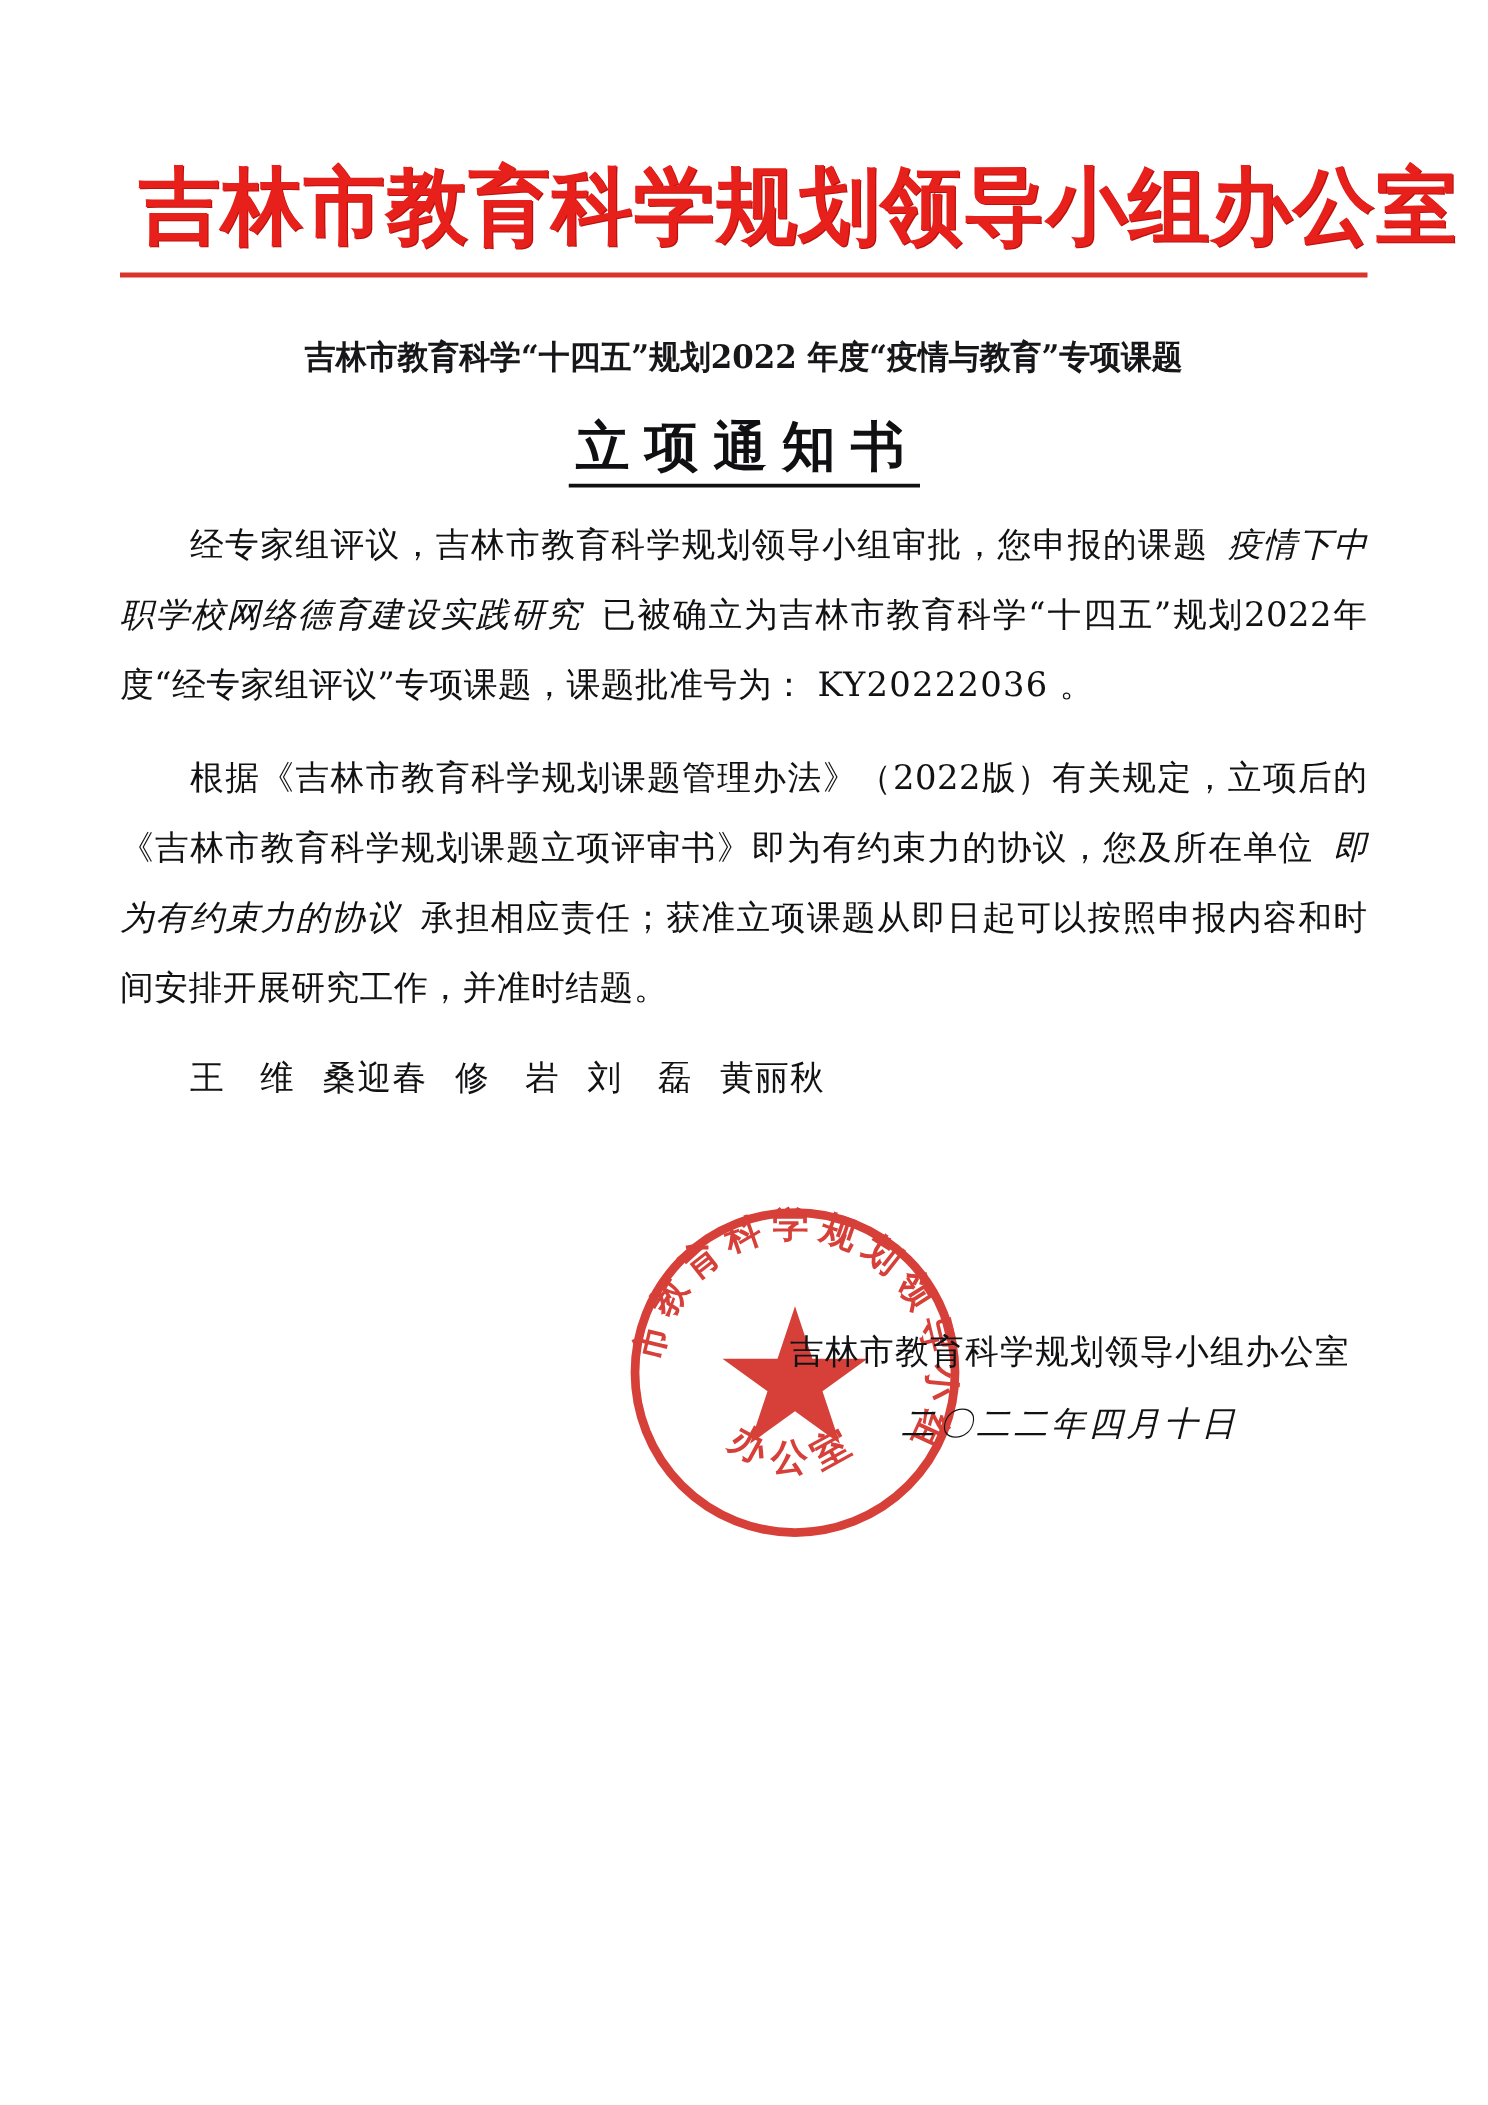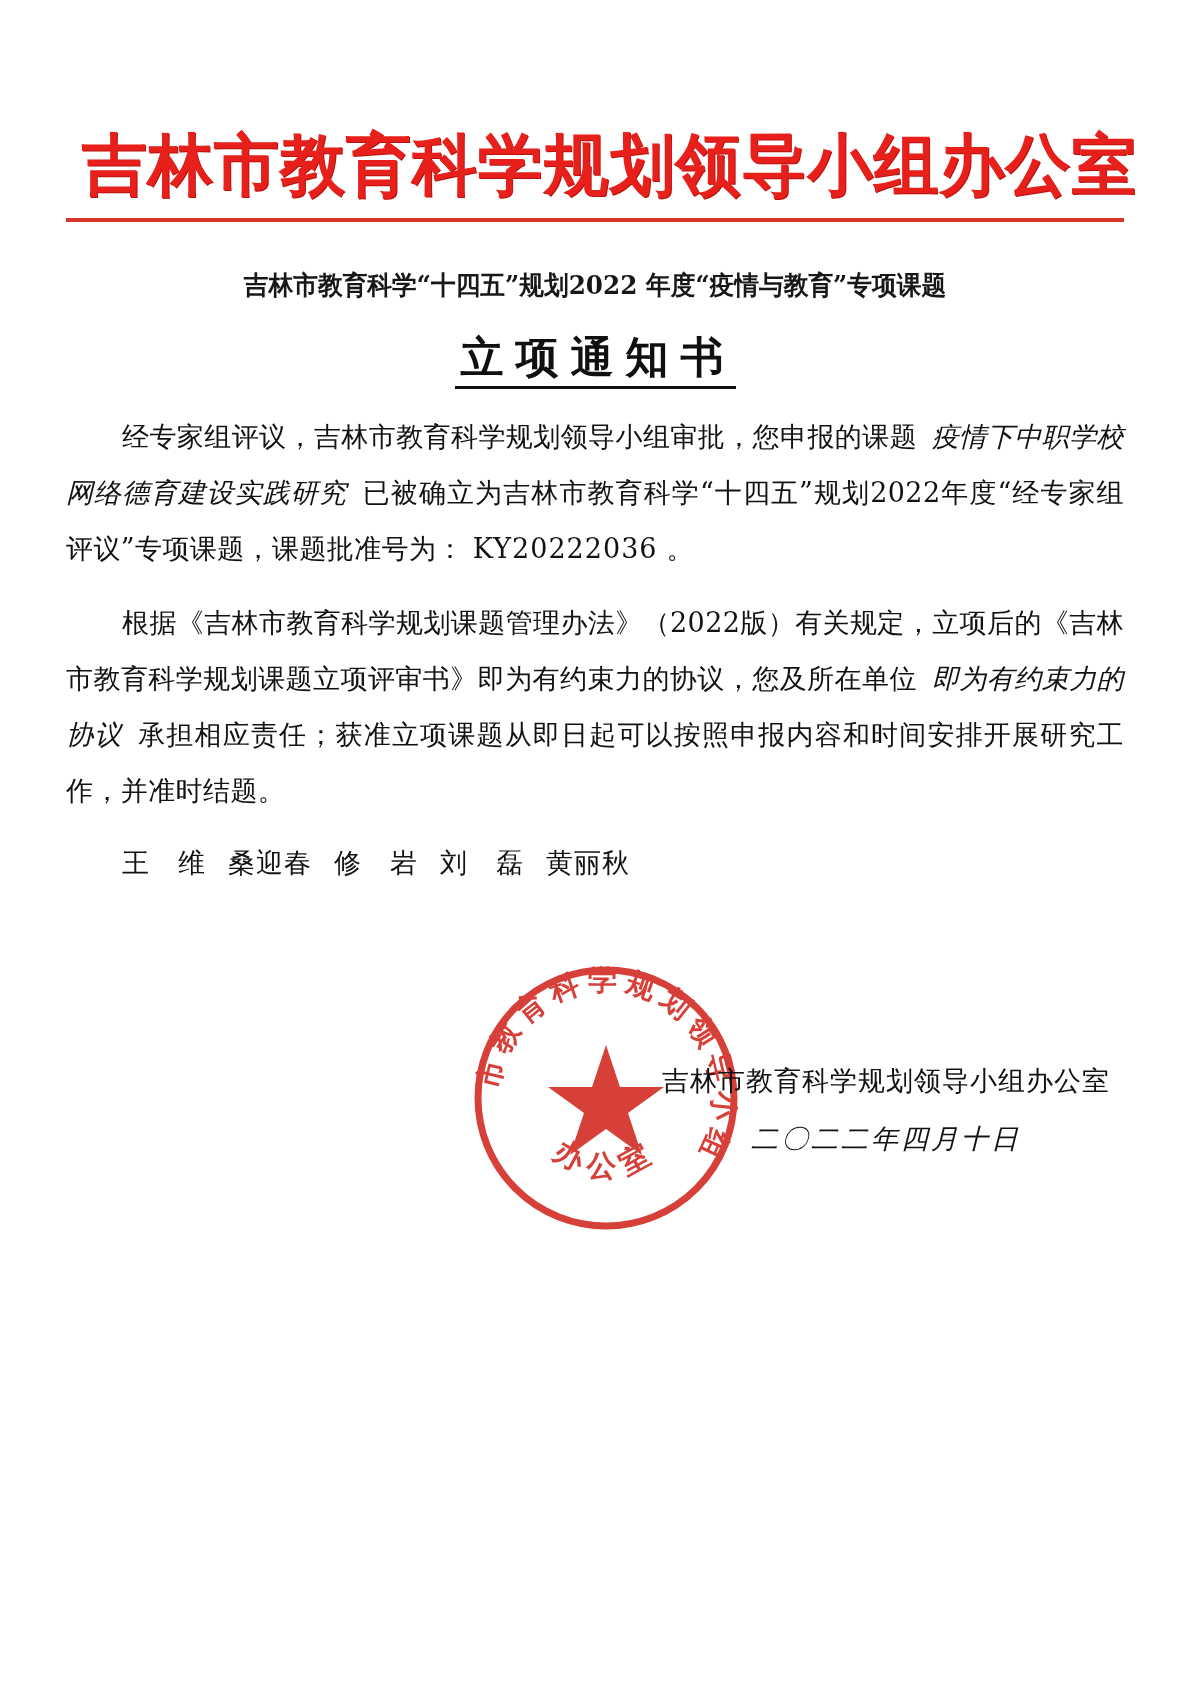--- a/index.html
+++ b/index.html
@@ -8,21 +8,21 @@
     background:#ffffff;
     font-family:"DejaVu Serif","Liberation Serif",serif;
     color:#111111;
     position:relative;
     overflow:hidden;
   }
   .page{
     position:relative;
     width:1190px;height:1684px;
     box-sizing:border-box;
-    padding:0 66px;
+    padding:0 96px;
   }
 
   
   .letterhead{
     padding-top:128px;
     text-align:center;
   }
   .letterhead-title{
     font-family:"DejaVu Serif","Liberation Serif",serif;
     font-weight:700;

